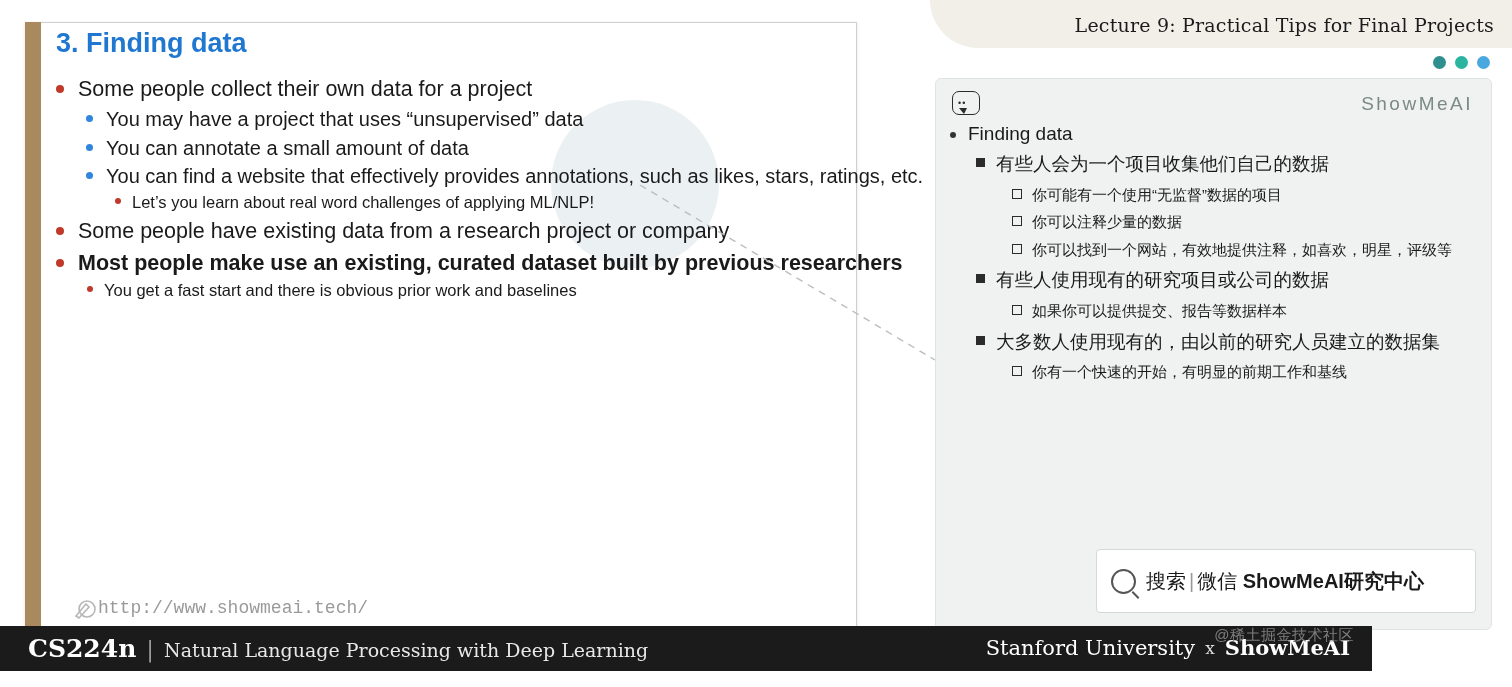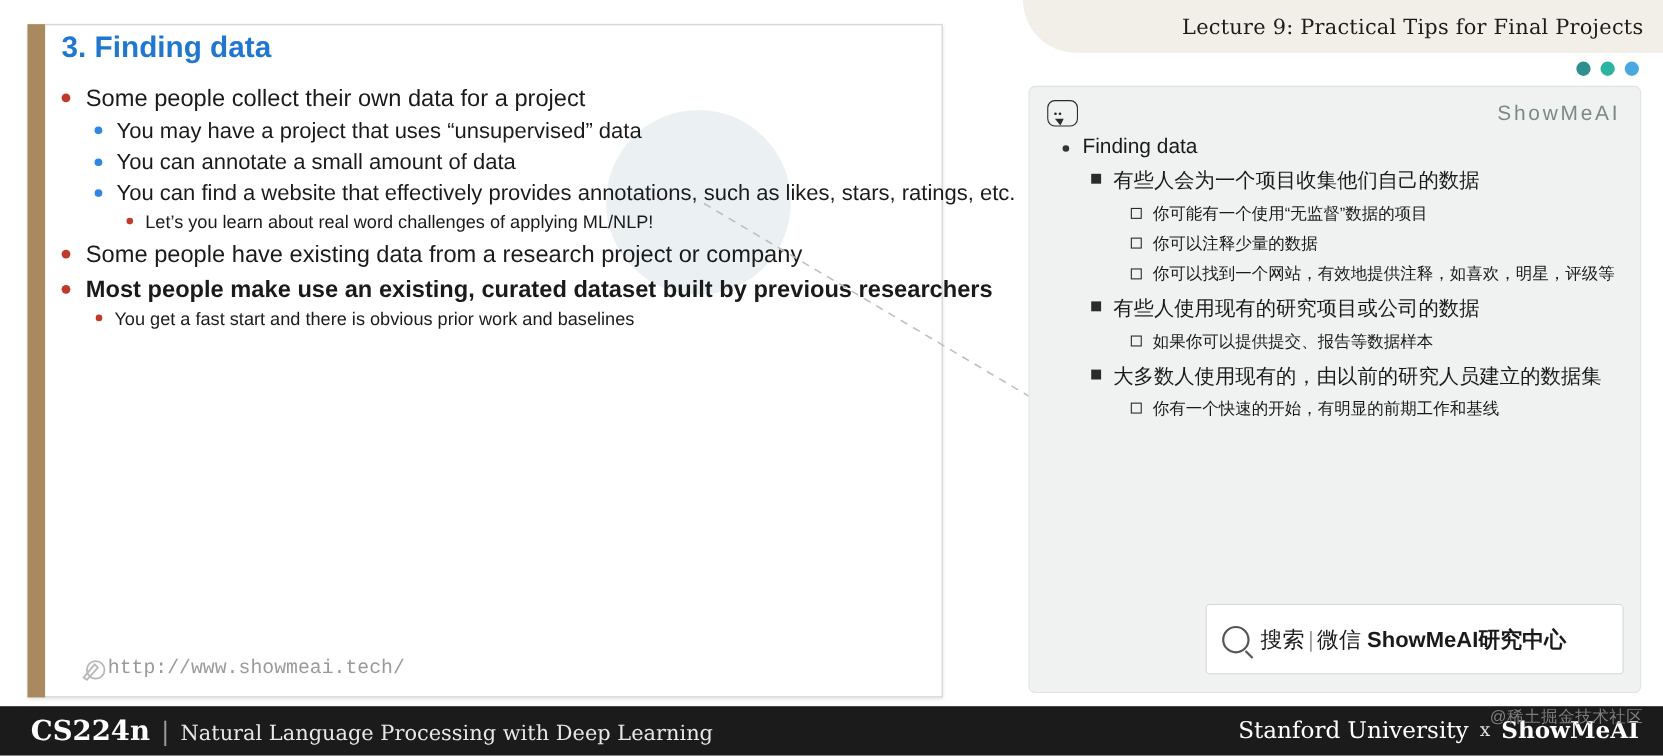--- a/index.html
+++ b/index.html
@@ -105,42 +105,42 @@
     border-top:6px solid #2b2b2b;
   }
   .card-icon .eyes{
     position:absolute;left:5px;top:7px;font-size:9px;color:#2b2b2b;letter-spacing:1px;line-height:9px;
   }
   .brand{
     position:absolute;right:18px;top:14px;
     font-size:19px;color:#7b8a86;letter-spacing:2.5px;
     font-family:"Liberation Sans", sans-serif;
   }
-  .card-body{position:absolute;left:20px;top:44px;right:14px;}
+  .card-body{position:absolute;left:4px;top:44px;right:14px;}
   .cn-l1{position:relative;padding-left:28px;font-size:19px;color:#1a1a1a;margin-bottom:4px;}
   .cn-l1 .b{position:absolute;left:10px;top:9px;width:6px;height:6px;border-radius:50%;background:#333;}
   .cn-l2{position:relative;padding-left:56px;font-size:18.5px;color:#1a1a1a;margin:6px 0;line-height:1.45;}
   .cn-l2 .b{position:absolute;left:36px;top:7px;width:9px;height:9px;background:#2b2b2b;}
   .cn-l3{position:relative;padding-left:92px;font-size:15px;color:#1a1a1a;margin:5px 0;line-height:1.5;}
   .cn-l3 .b{position:absolute;left:72px;top:5px;width:10px;height:10px;border:1.6px solid #2b2b2b;box-sizing:border-box;}
 
   .searchbar{
     position:absolute;left:160px;bottom:16px;width:380px;height:64px;
     background:#fff;border:1px solid #d4d8d7;border-radius:4px;
     display:flex;align-items:center;gap:10px;padding:0 14px;box-sizing:border-box;
   }
   .mag{width:21px;height:21px;border:2px solid #555;border-radius:50%;position:relative;flex:none;}
   .mag:after{content:"";position:absolute;right:-6px;bottom:-4px;width:9px;height:2px;background:#555;transform:rotate(45deg);}
   .sb-text{font-size:20px;color:#1a1a1a;white-space:nowrap;}
   .sb-text .sep{color:#999;margin:0 3px;}
   .sb-text .strong{font-weight:bold;}
 
   
   .footer{
-    position:absolute;left:0;bottom:0;width:1512px;height:45px;
+    position:absolute;left:0;bottom:16px;width:1372px;height:45px;
     background:#1b1b1b;color:#ffffff;
   }
   .footer-left{
     position:absolute;left:28px;top:8px;display:flex;align-items:baseline;gap:10px;
     font-family:"DejaVu Serif", serif;
   }
   .cs{font-size:25px;font-weight:bold;color:#fff;}
   .pipe{color:#9a9a9a;font-size:23px;}
   .subtitle{font-size:19px;color:#e8e8e8;font-family:"DejaVu Serif", serif;}
   .footer-right{

